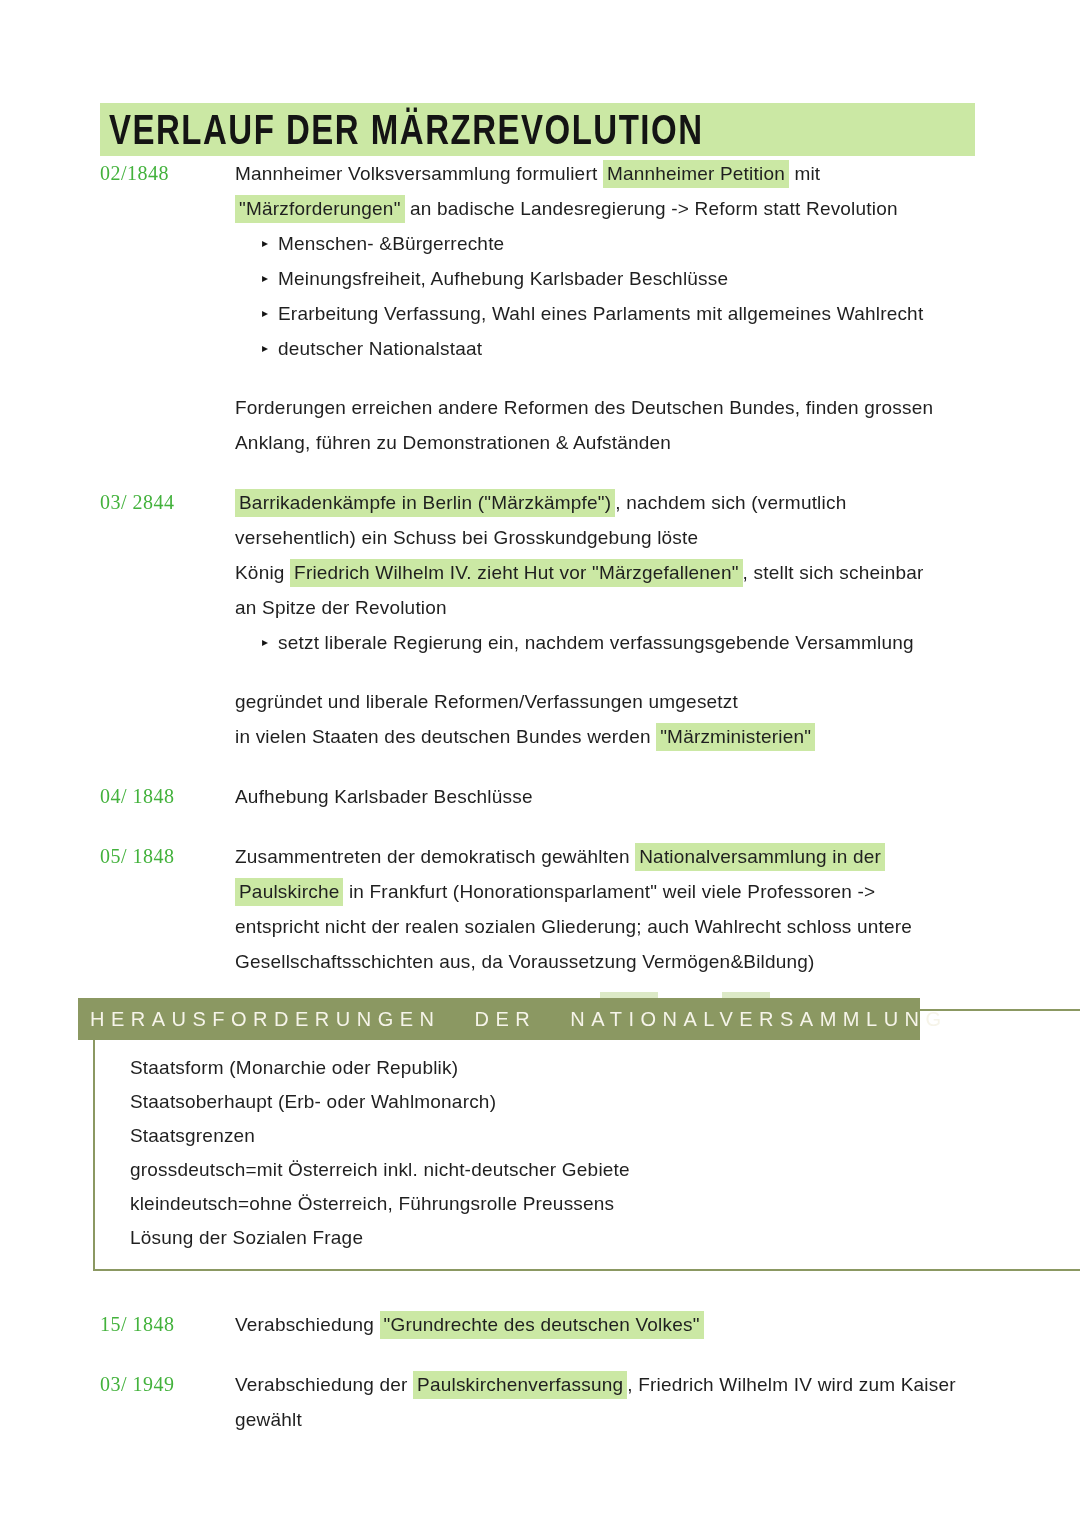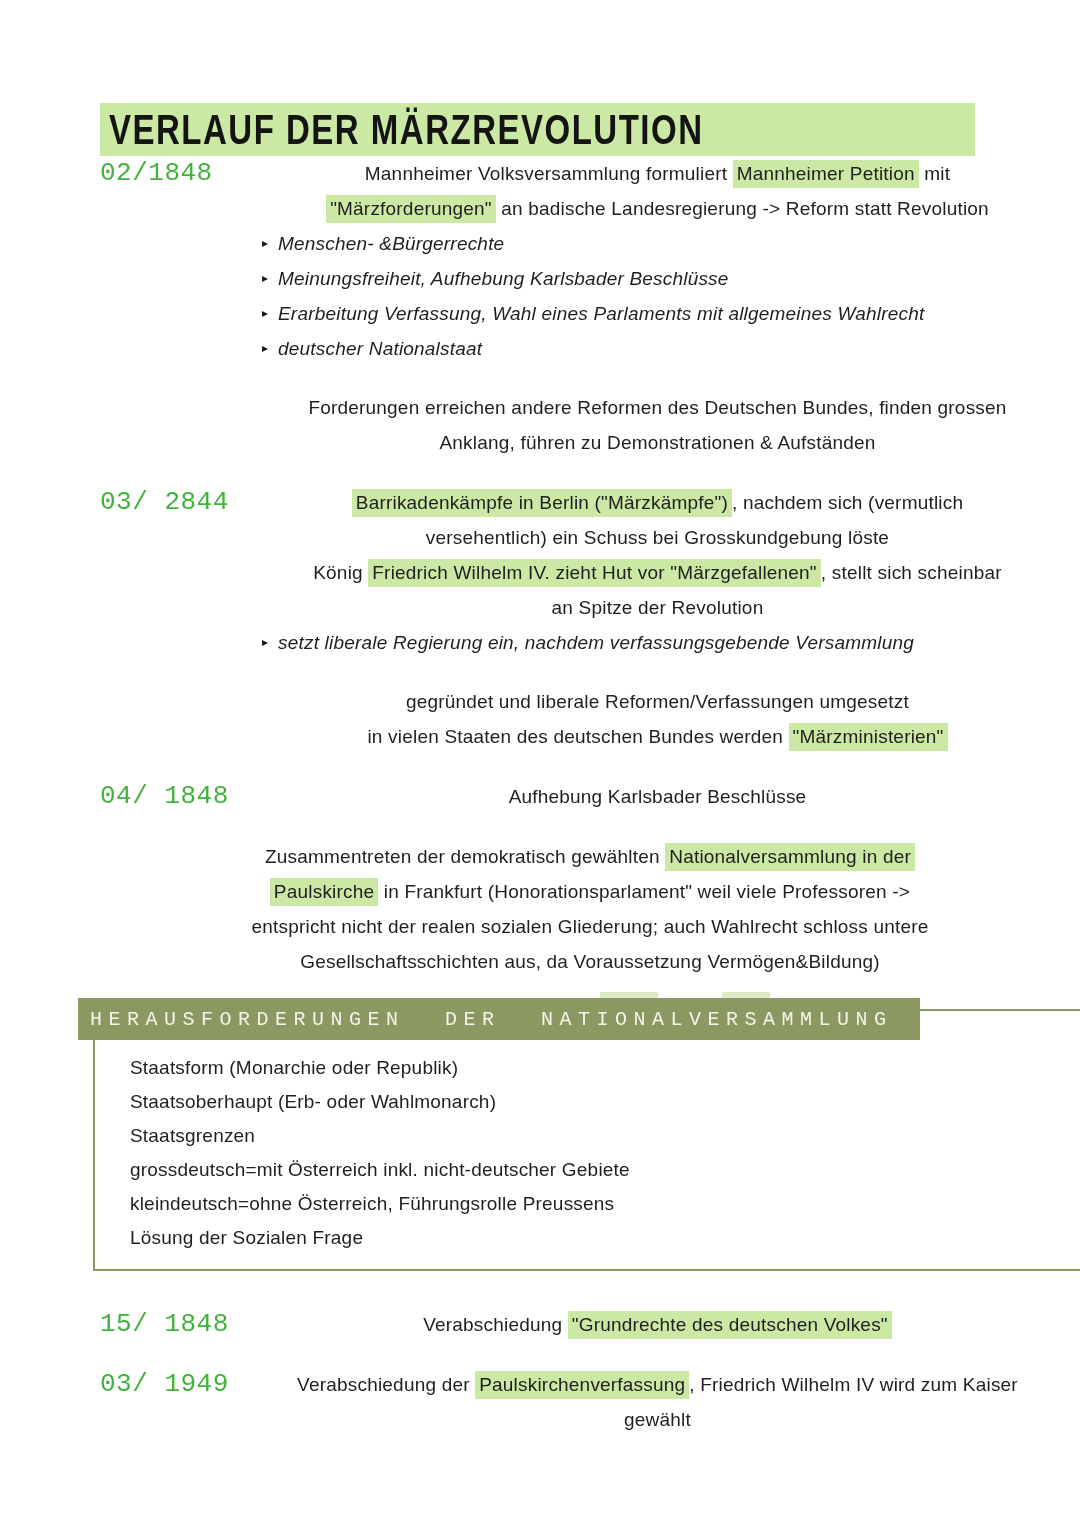--- a/index.html
+++ b/index.html
@@ -25,44 +25,44 @@
   .title-text{
     display:inline-block;font-size:33px;font-weight:700;letter-spacing:1.5px;
     transform:scaleY(1.28);transform-origin:center left;padding-left:9px;
     font-family:"Liberation Sans",sans-serif;color:#141414;white-space:nowrap;
   }
 
   
   .entry{display:flex;margin-bottom:25px;width:980px;}
   .entry-date{
     flex:0 0 135px;width:135px;color:var(--green);
-    font-size:26px;letter-spacing:0.5px;line-height:35px;
-    font-family:Liberation Mono, monospace;
+    font-size:20px;letter-spacing:0.5px;line-height:35px;
+    font-family:Liberation Serif, serif;
   }
   .entry-content{flex:1;font-size:19px;line-height:35px;letter-spacing:0.2px;}
   .block-p.gap-above{margin-top:24px;}
-  .text-line{white-space:nowrap;text-align:center;}
+  .text-line{white-space:nowrap;}
   .hl{background:var(--hl);padding:3px 4px 4px 4px;}
 
   .bullet-item{display:flex;padding-left:27px;line-height:35px;}
   .bullet-marker{width:16px;flex:0 0 16px;font-size:12px;line-height:35px;color:#141414;}
-  .bullet-text{white-space:nowrap;font-style:italic;}
+  .bullet-text{white-space:nowrap;}
 
   
   .challenge-section{position:relative;margin-top:-6px;margin-bottom:36px;width:980px;}
   .artifact{position:absolute;height:12px;background:#dce9c6;z-index:1;}
   .artifact.a1{top:-6px;left:500px;width:58px;}
   .artifact.a2{top:-6px;left:622px;width:48px;}
   .challenge-bar{
     position:relative;z-index:2;margin-left:-22px;width:842px;height:42px;
     background:var(--olive);display:flex;align-items:center;padding-left:12px;
   }
   .challenge-bar-text{
     color:var(--bar-text);font-size:20px;letter-spacing:6.5px;word-spacing:22px;
-    white-space:nowrap;font-family:Liberation Mono, monospace;
+    white-space:nowrap;font-family:Liberation Sans, sans-serif;
   }
   .challenge-box{
     position:relative;z-index:0;margin-left:-7px;margin-top:-31px;width:1040px;
     border:2px solid var(--olive);padding:40px 20px 14px 35px;
     font-size:19px;line-height:34px;letter-spacing:0.2px;
   }
   .challenge-item{white-space:nowrap;}
 </style>
 </head>
 <body>
@@ -126,20 +126,21 @@
       </section>
       <section class="entry">
         <div class="entry-date">04/ 1848</div>
         <div class="entry-content">
           <div class="block block-p">
             <div class="text-line"><span class="plain">Aufhebung Karlsbader Beschlüsse</span></div>
           </div>
         </div>
       </section>
       <section class="entry">
+        <div class="entry-date">05/ 1848</div>
         <div class="entry-content">
           <div class="block block-p">
             <div class="text-line"><span class="plain">Zusammentreten der demokratisch gewählten </span><span class="hl">Nationalversammlung in der</span></div>
             <div class="text-line"><span class="hl">Paulskirche</span><span class="plain"> in Frankfurt (Honorationsparlament" weil viele Professoren -&gt;</span></div>
             <div class="text-line"><span class="plain">entspricht nicht der realen sozialen Gliederung; auch Wahlrecht schloss untere</span></div>
             <div class="text-line"><span class="plain">Gesellschaftsschichten aus, da Voraussetzung Vermögen&amp;Bildung)</span></div>
           </div>
         </div>
       </section>
       <section class="challenge-section">

